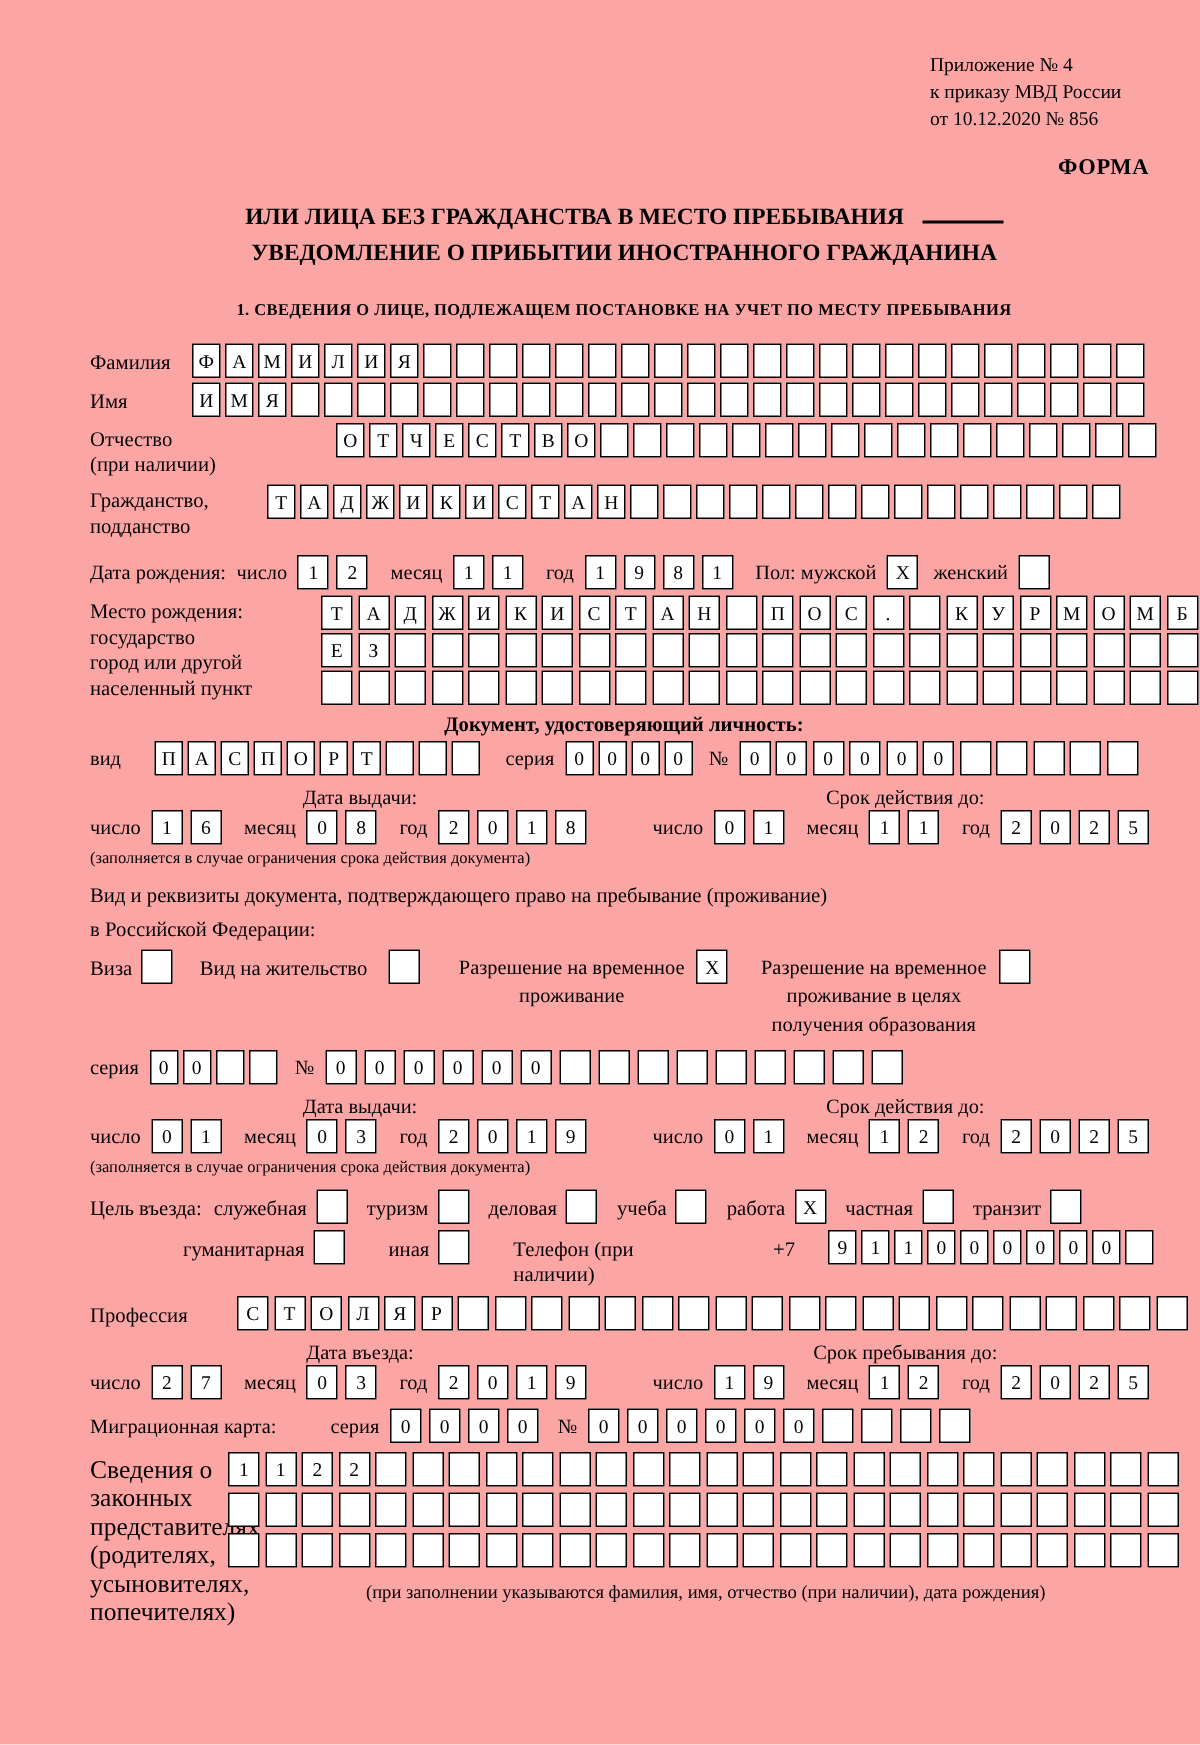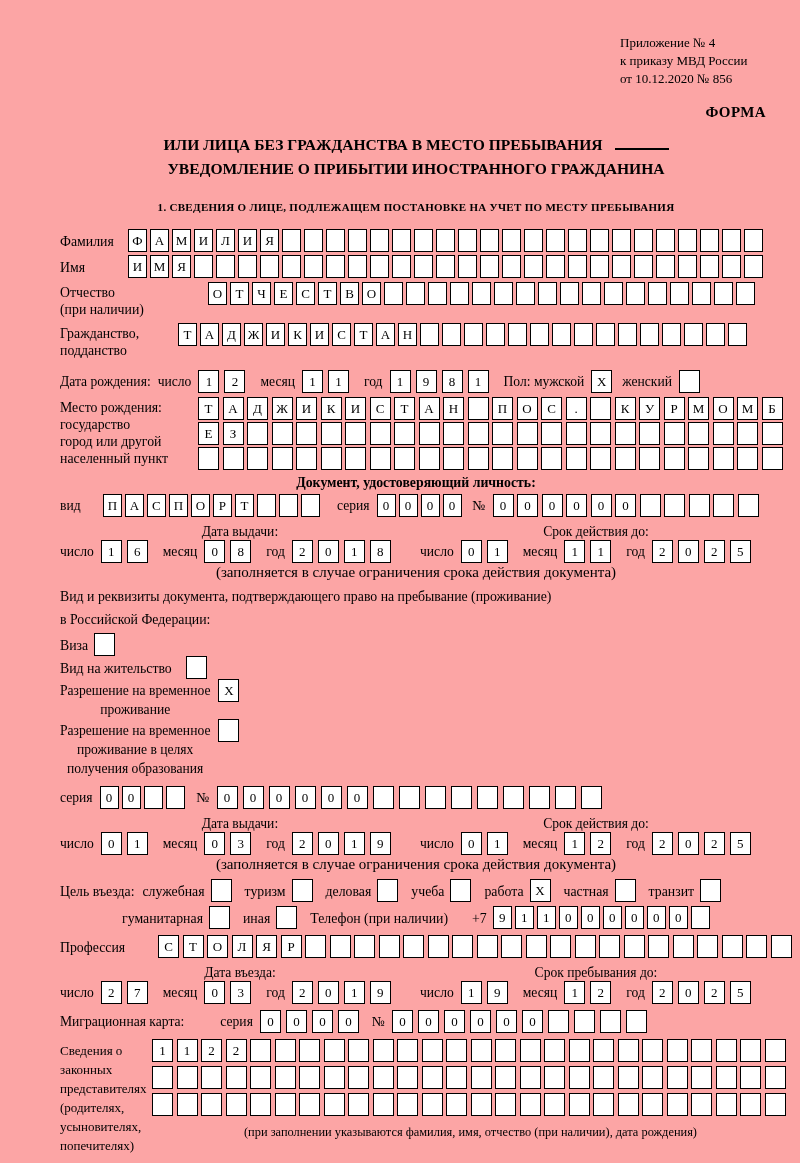--- a/index.html
+++ b/index.html
@@ -28,47 +28,47 @@
   .cell {
     flex: none; height: 23px; border: 1.7px solid #000; background: #fff;
     display: flex; align-items: center; justify-content: center;
     font-size: 13px; line-height: 1;
   }
   .c19 .cell { width: 19px; margin-right: 3px; }
   .c21 .cell { width: 21px; margin-right: 3.5px; }
   .cd  .cell { width: 21px; margin-right: 5px; }
   .cb  .cell { width: 21px; margin-right: 0; }
   
-  .mt3 { margin-top: 3px; } .mt4 { margin-top: 4px; } .mt5 { margin-top: 5px; }
+  .mt3 { margin-top: 3px; } .mt4 { margin-top: 4px; gap: 16px; } .mt5 { margin-top: 5px; }
   .mt6 { margin-top: 6px; } .mt8 { margin-top: 8px; }
   .mt11 { margin-top: 11px; } .mt16 { margin-top: 16px; }
   .w68 { width: 68px; flex: none; }
   .w148 { width: 148px; flex: none; }
   .w118 { width: 118px; flex: none; }
   .w138 { width: 138px; flex: none; }
   .doc-heading { margin-top: 5px; text-align: center; font-weight: bold; font-size: 13.8px; }
-  .twocol { display: flex; }
+  .twocol { display: flex; gap: 15px; }
   .colL { width: 360px; flex: none; }
   .colR { flex: 1; }
   .hdrC { text-align: center; font-size: 13.6px; margin-top: 6px; line-height: 17px; }
   .dg { display: flex; align-items: flex-start; }
   .dg .dl { font-size: 13.6px; padding-top: 4px; margin-right: 7px; }
   .dg .boxes { margin-right: 10px; }
-  .note { margin-top: 2px; text-align: center; font-size: 15px; line-height: 14px; }
+  .note { margin-top: 2px; text-align: left; font-size: 11px; line-height: 14px; }
   .intro { margin-top: 6px; font-size: 13.8px; line-height: 23px; }
-  .cbrow { display: flex; align-items: flex-start; margin-top: 2px; flex-direction: column; }
+  .cbrow { display: flex; align-items: flex-start; margin-top: 2px; }
   .cbitem { display: flex; align-items: flex-start; }
   .cbitem .lbl { padding-top: 4px; }
   .ctr { text-align: center; font-size: 13.6px; line-height: 19px; padding-top: 2px; }
   .gap8 { margin-right: 8px; } .gap6 { margin-right: 6px; } .gap14 { margin-right: 14px; }
   .gap18 { margin-right: 18px; } .gap22 { margin-right: 22px; } .gap26 { margin-right: 26px; }
   .opt { display: flex; align-items: flex-start; margin-right: 13px; }
   .opt .lbl { margin-right: 6px; white-space: nowrap; }
   .legal { display: flex; margin-top: 6px; }
-  .legal-lbl { width: 92px; flex: none; font-size: 13px; line-height: 19px; padding-top: 2px; }
+  .legal-lbl { width: 92px; flex: none; font-size: 17px; line-height: 19px; padding-top: 2px; }
   .legal-rows .boxes { margin-bottom: 4px; }
   .caption { margin-top: 9px; font-size: 12.4px; text-align: center; }
 </style>
 </head>
 <body>
 
 <div class="page">
 
   <div class="appendix">
     <div>Приложение № 4</div>

